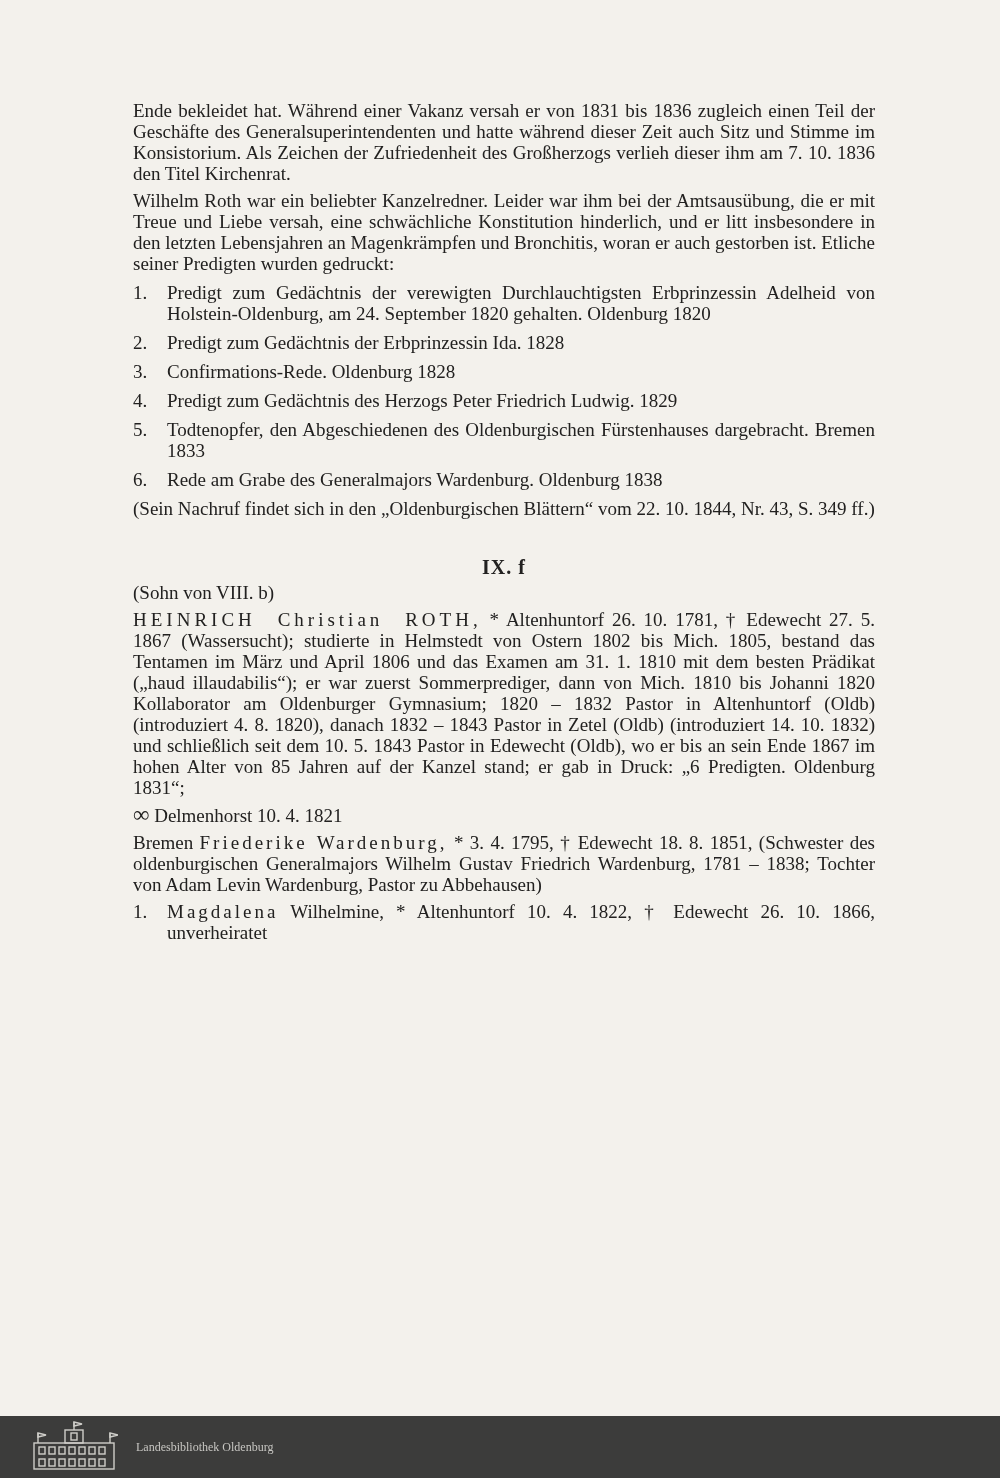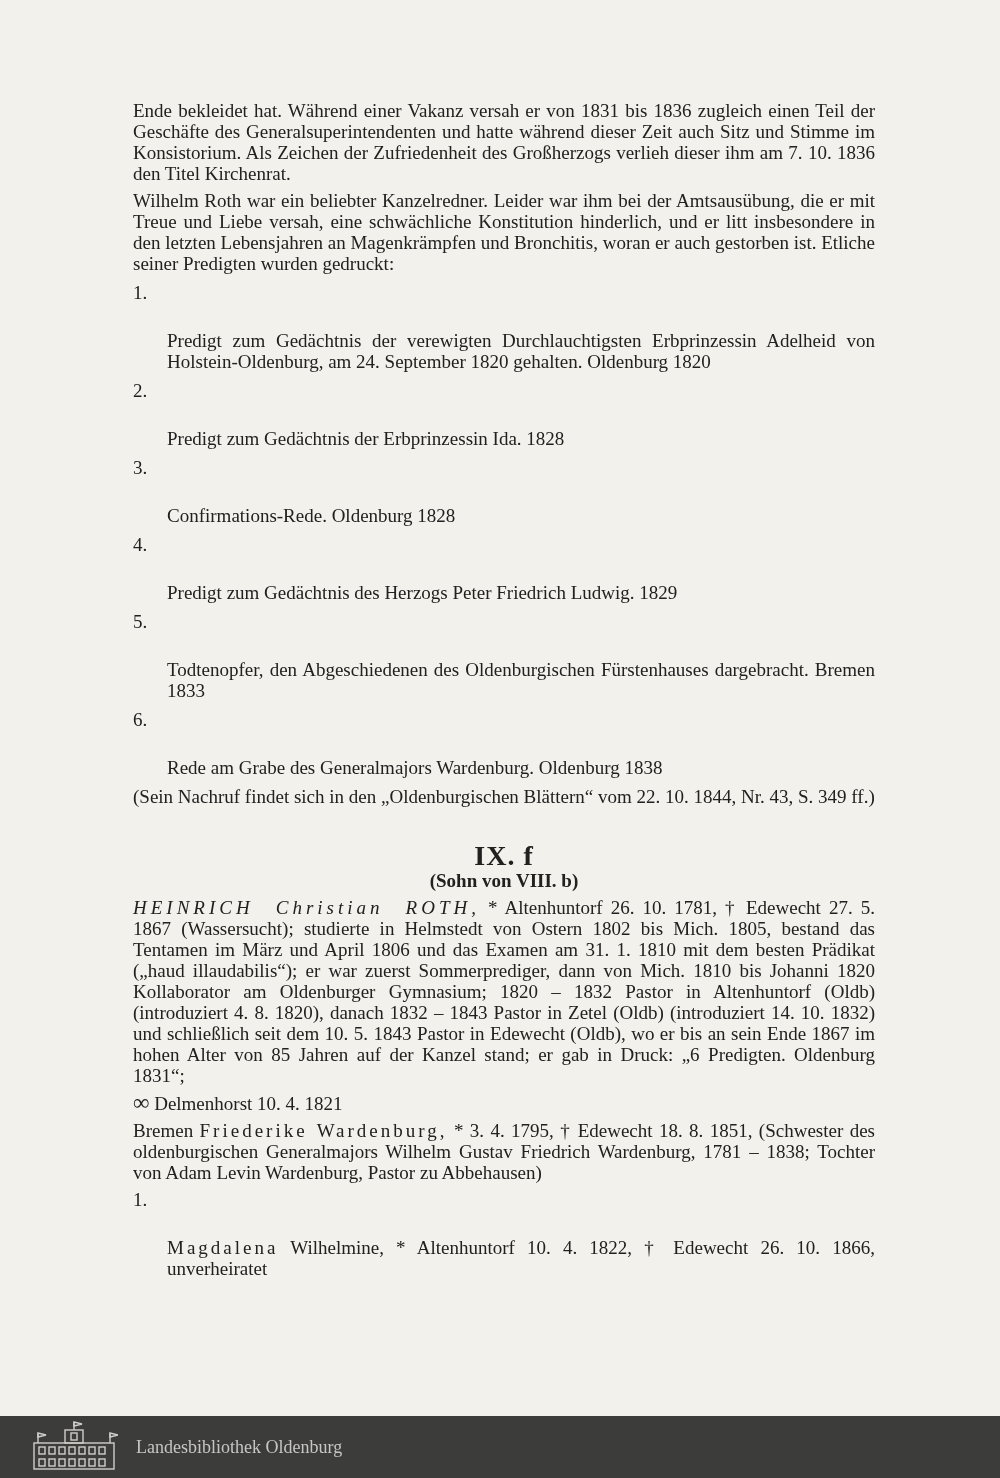--- a/index.html
+++ b/index.html
@@ -30,39 +30,36 @@
     display: flex;
     margin-bottom: 8px;
   }
   .li .num {
     width: 34px;
     flex: 0 0 34px;
   }
   .li .litext {
     flex: 1;
     text-align: justify;
-    margin-top: 48px;
   }
   .heading {
-    font-size: 28px;
+    font-size: 20px;
     font-weight: bold;
     text-align: center;
     margin: 38px 0 4px 0;
     letter-spacing: 1px;
   }
   .right-note {
-    text-align: center;
+    text-align: left;
     margin: 0 0 2px 0;
-    font-weight: bold;
   }
   .sperr { letter-spacing: 3px; }
   .name-caps {
     letter-spacing: 4px;
     word-spacing: 10px;
-    font-style: italic;
   }
   .marriage { margin: 10px 0 4px 0; }
   .marriage .inf {
     font-size: 23px;
     letter-spacing: 0;
   }
   .kinder { margin: 12px 0 10px 0; }
   .pagenum {
     margin-top: 42px;
     text-align: left;
@@ -77,21 +74,21 @@
     display: flex;
     align-items: center;
   }
   .footer .logo {
     margin-left: 30px;
     flex: 0 0 auto;
   }
   .footer-label {
     margin-left: 18px;
     color: #c7c6c2;
-    font-size: 18px;
+    font-size: 12px;
     font-family: "Liberation Serif", serif;
   }
 </style>
 </head>
 <body>
 
 <div class="content">
 
   <p class="para">Ende bekleidet hat. Während einer Vakanz versah er von 1831 bis 1836 zugleich einen Teil der Geschäfte des Generalsuperintendenten und hatte während dieser Zeit auch Sitz und Stimme im Konsistorium. Als Zeichen der Zufriedenheit des Großherzogs verlieh dieser ihm am 7. 10. 1836 den Titel Kirchenrat.</p>
 

